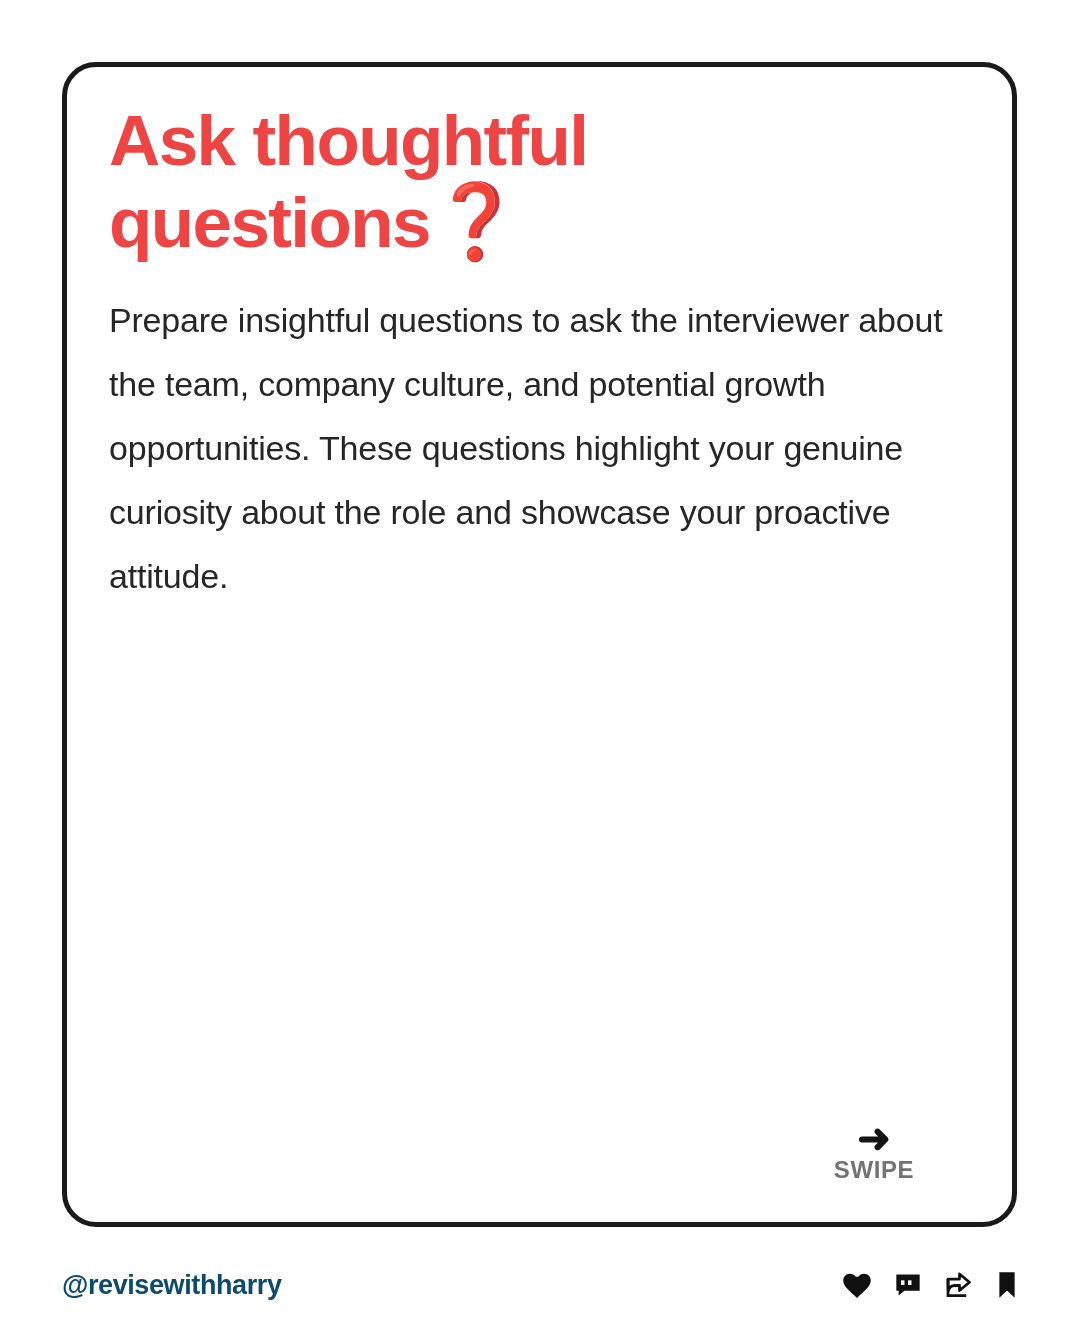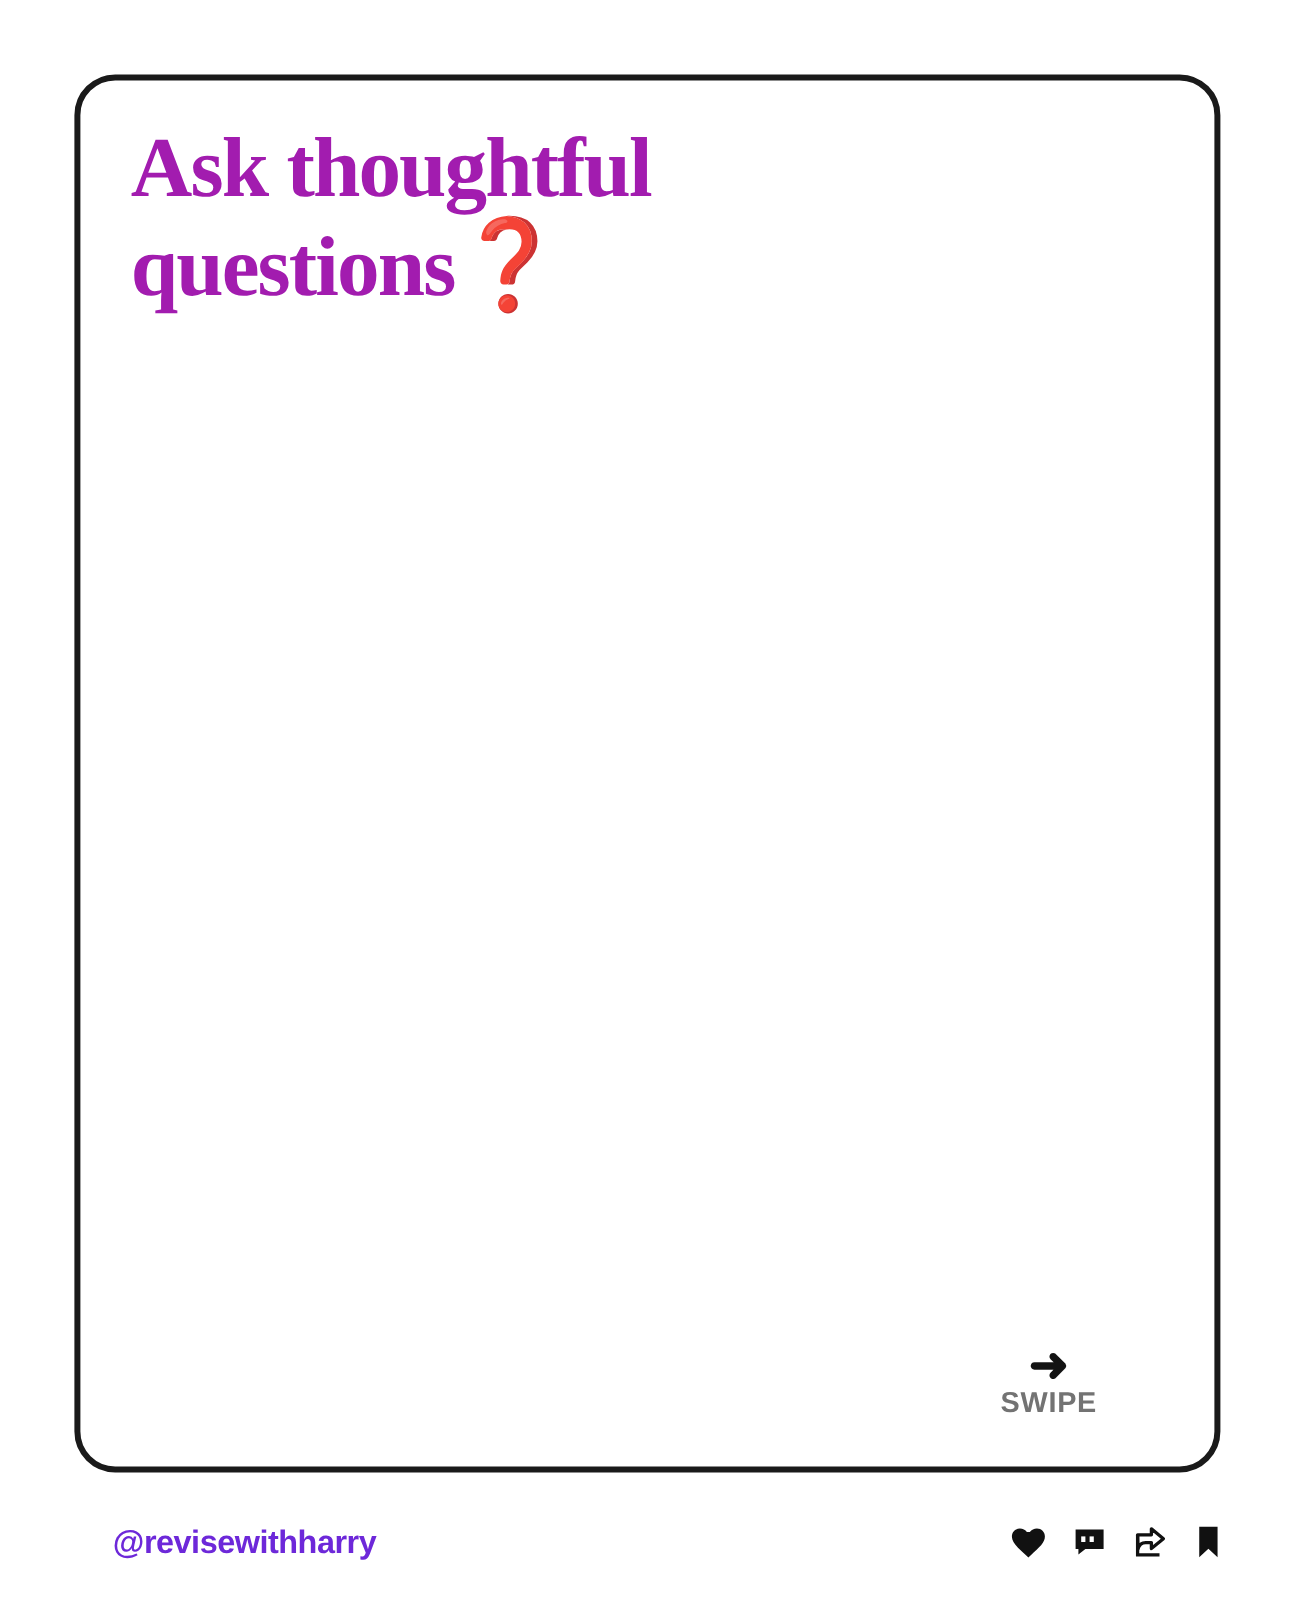--- a/index.html
+++ b/index.html
@@ -44,25 +44,24 @@
     right: 40px;
     top: 34px;
     bottom: 30px;
   }
 
   .headline {
     font-size: 71px;
     line-height: 1.12;
     font-weight: bold;
     letter-spacing: -1.6px;
-    color: #a21caf;
+    color: #ef4444;
     margin: 0;
     padding: 0 0 0 2px;
     white-space: pre-line;
-    font-family: Liberation Serif, serif;
   }
 
   .headline .q-mark {
     font-weight: normal;
     font-size: 74px;
     letter-spacing: 0;
   }
 
   .body-text {
     margin: 26px 0 0 2px;
@@ -103,22 +102,21 @@
     top: 1255px;
     height: 60px;
     display: flex;
     align-items: center;
     justify-content: space-between;
   }
   .handle {
     font-size: 27px;
     font-weight: bold;
     letter-spacing: -0.4px;
-    color: #6d28d9;
-    margin-left: 32px;
+    color: #0c4a6e;
   }
   .actions {
     display: flex;
     align-items: center;
     gap: 22px;
   }
   .actions .ic {
     display: inline-flex;
     align-items: center;
     justify-content: center;
@@ -130,20 +128,21 @@
 <body>
 
 <div class="slide">
 
   <div class="card">
     <div class="card-inner">
 
       <h1 class="headline"><span>Ask thoughtful
 questions</span><span class="q-mark">❓</span></h1>
 
+      <p class="body-text">Prepare insightful questions to ask the interviewer about the team, company culture, and potential growth opportunities. These questions highlight your genuine curiosity about the role and showcase your proactive attitude.</p>
 
       <div class="swipe-block">
         <span class="swipe-arrow">➜</span>
         <span class="swipe-label">SWIPE</span>
       </div>
 
     </div>
   </div>
 
   <div class="footer">

